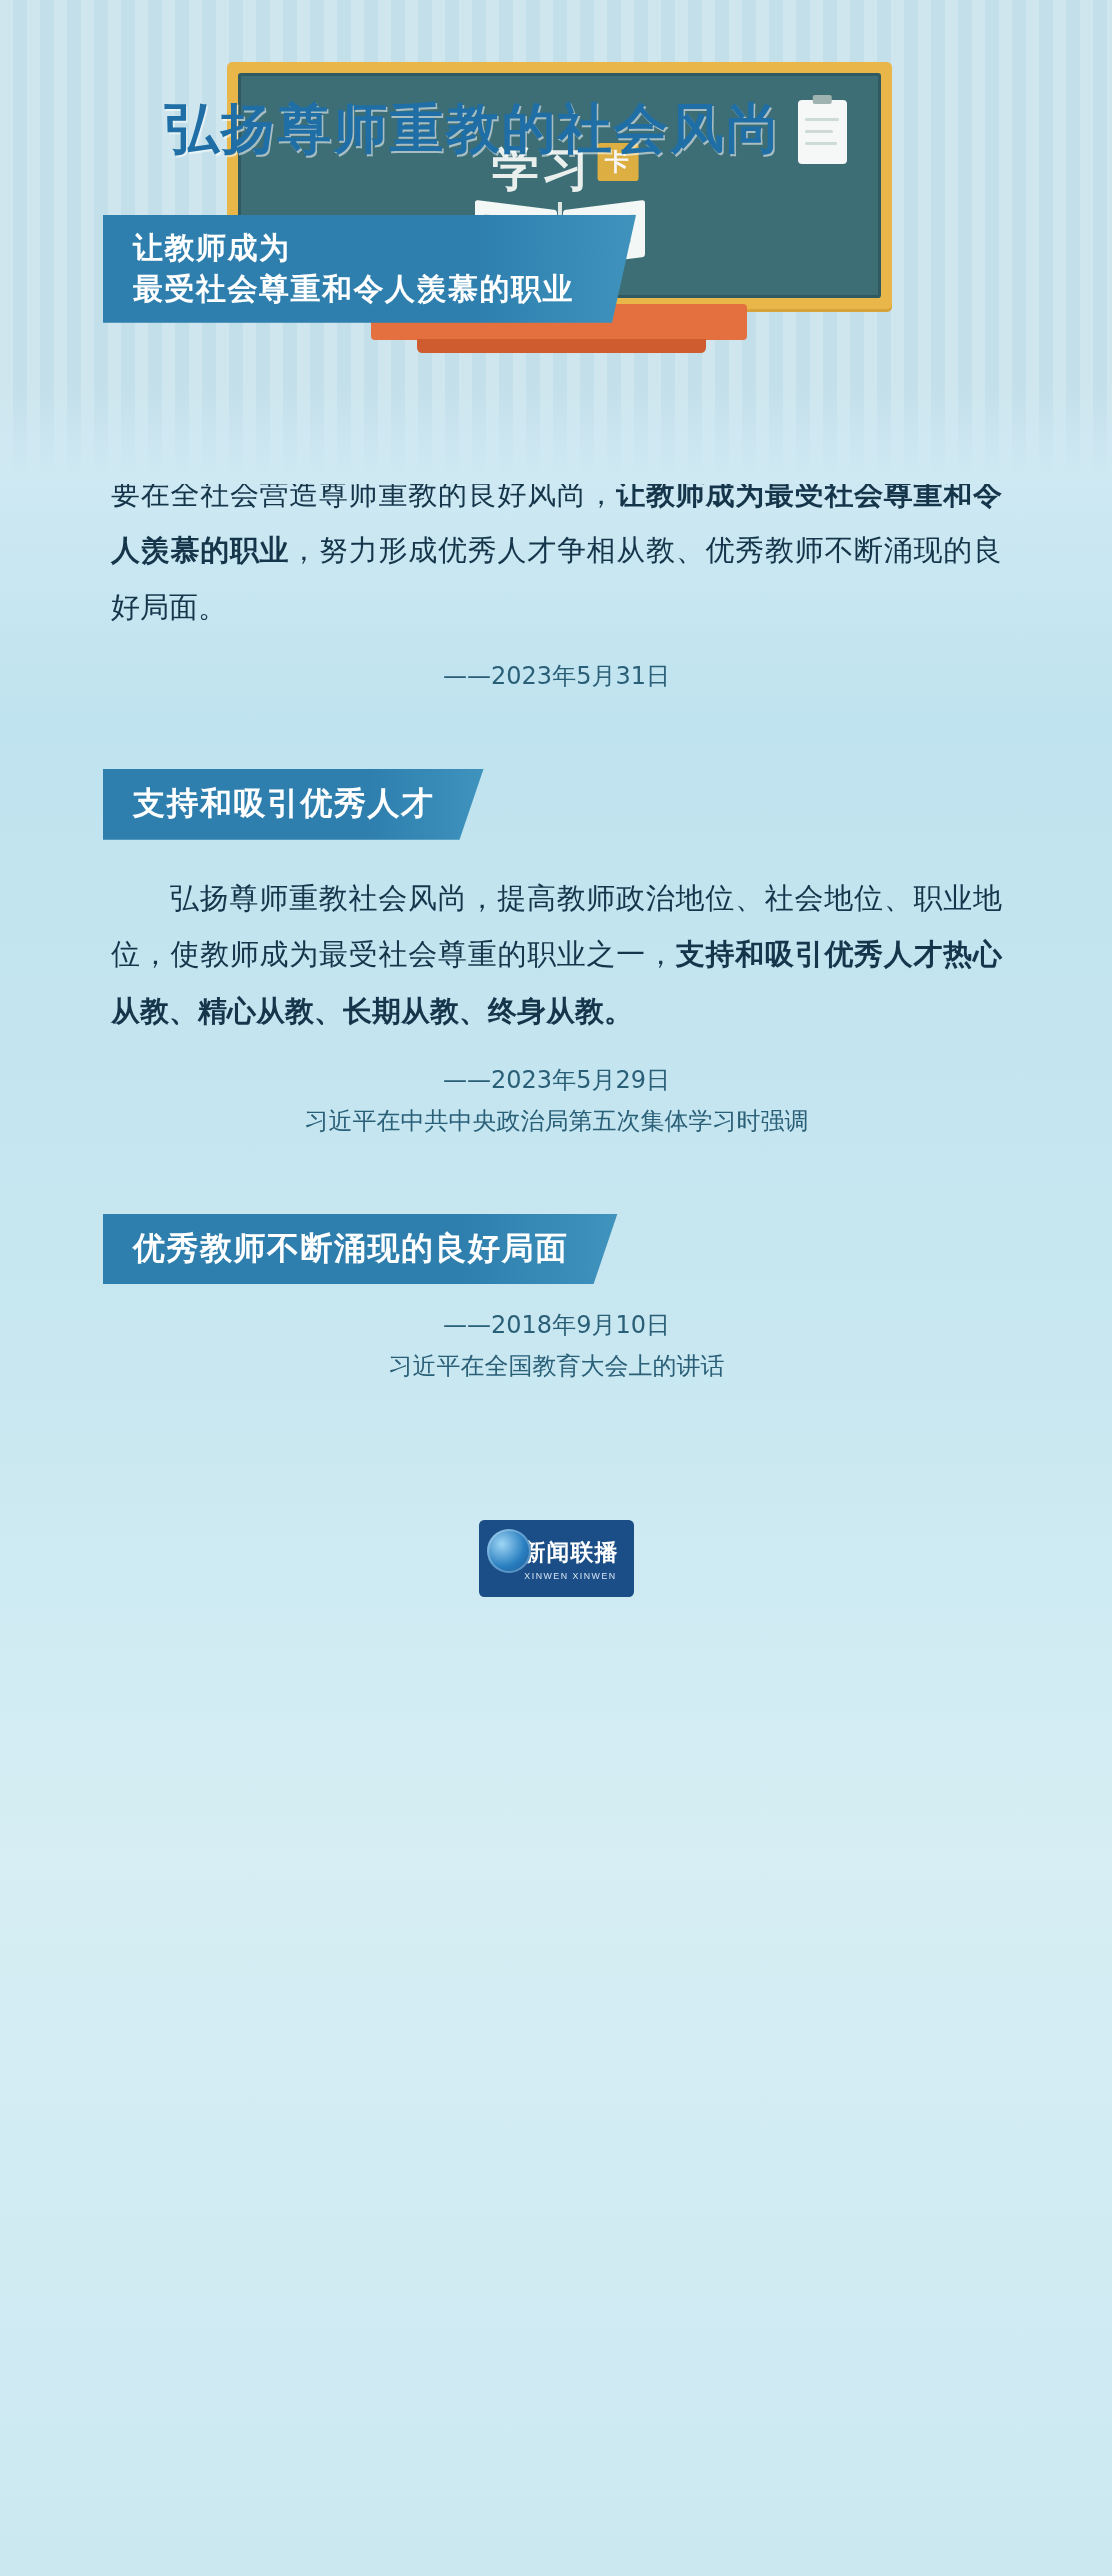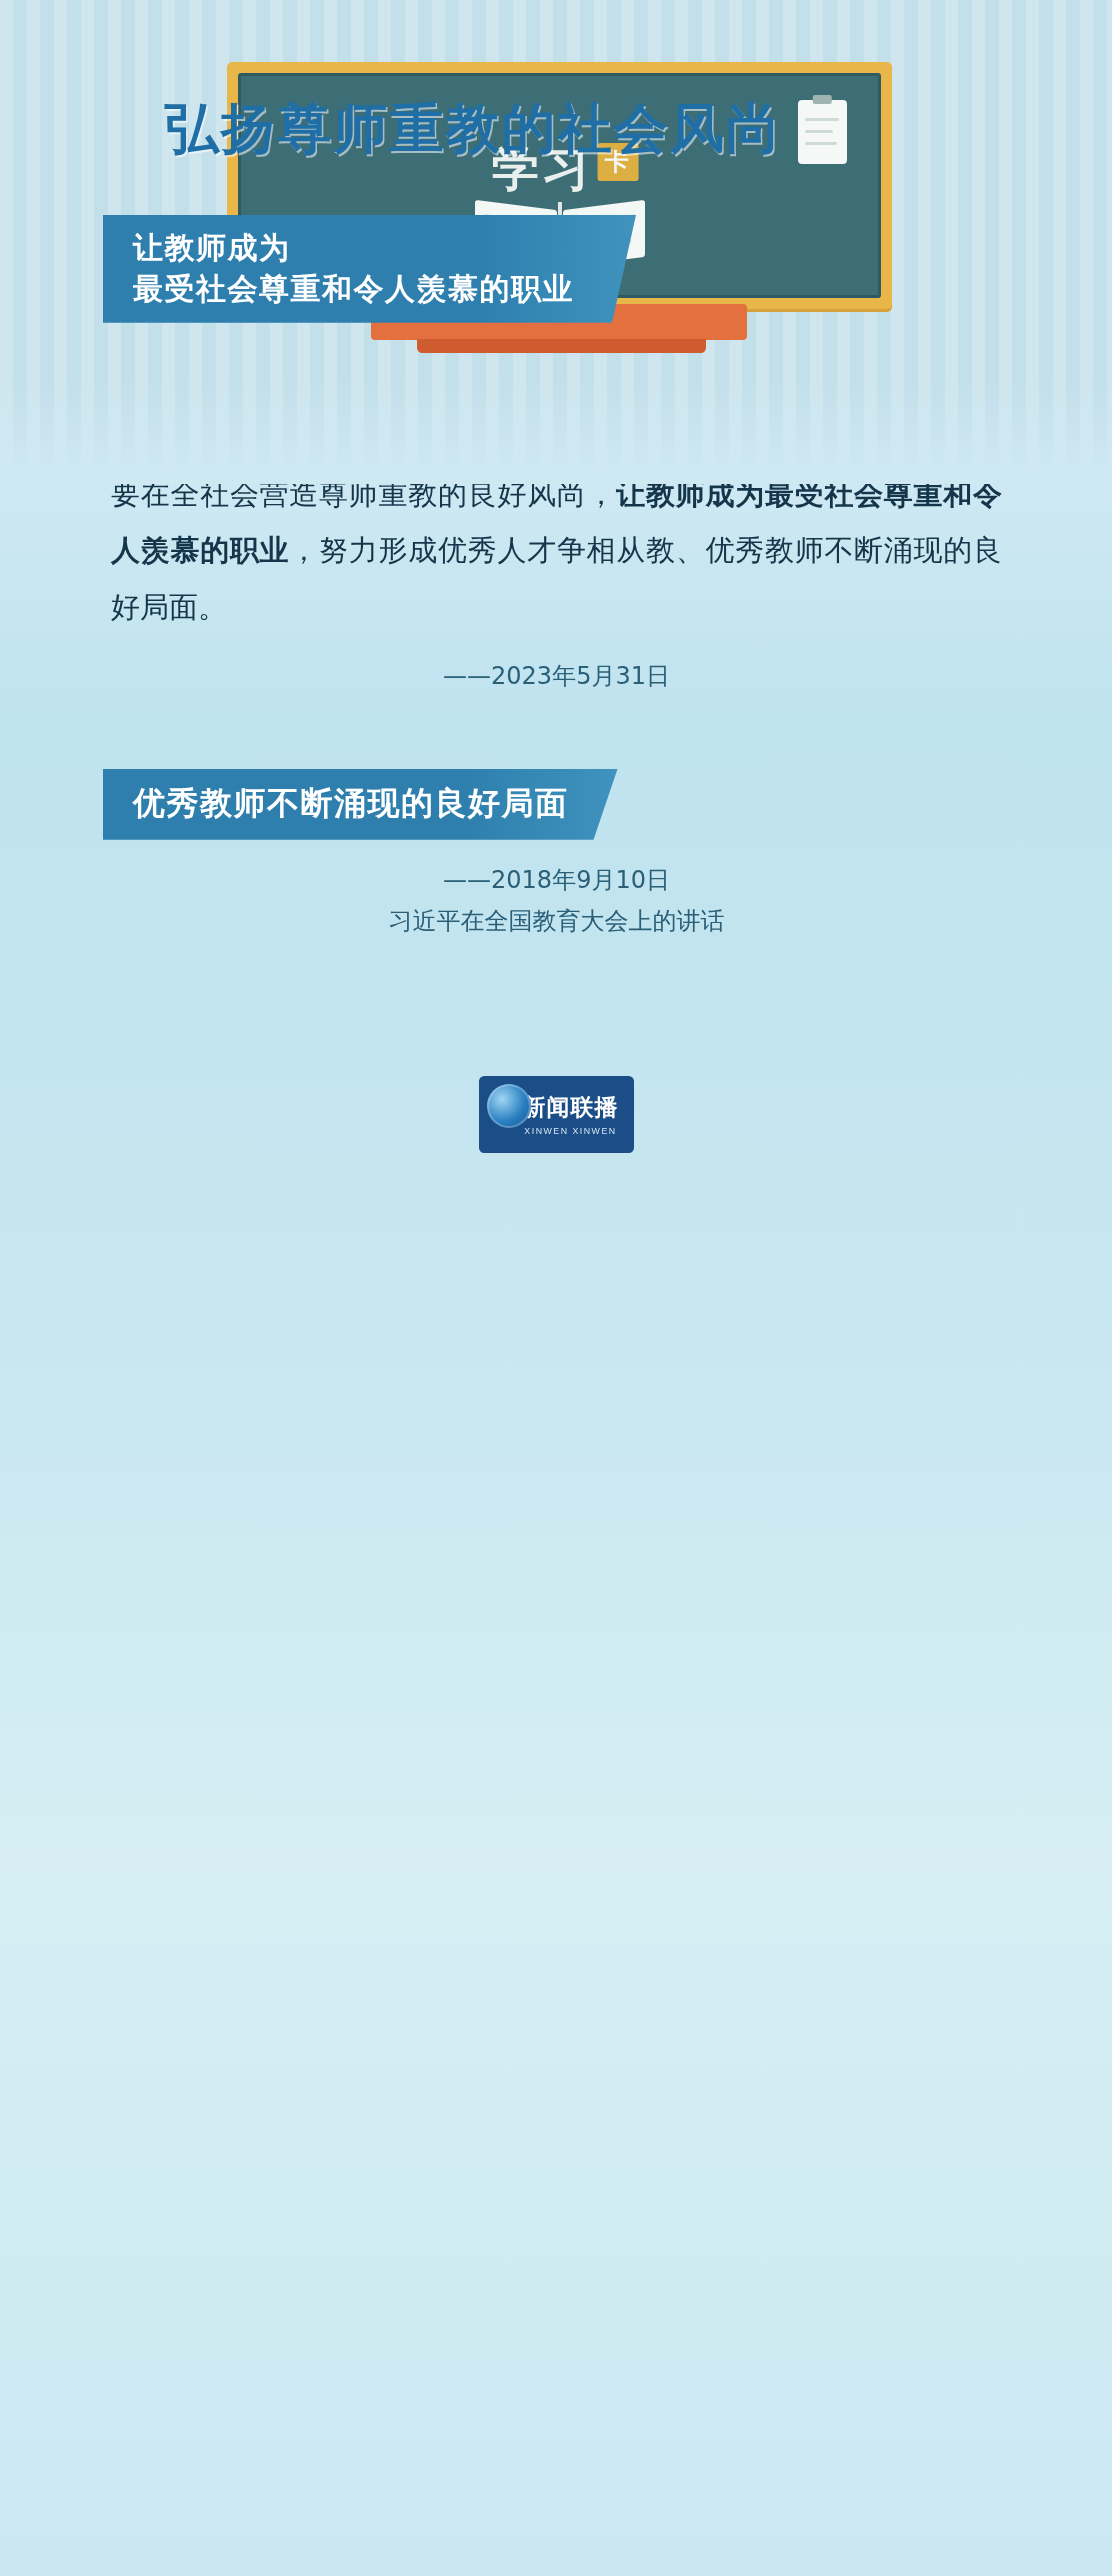--- a/index.html
+++ b/index.html
@@ -269,20 +269,32 @@
           <span>最受社会尊重和令人羡慕的职业</span>
         </span>
       </span>
     </div>
     <p class="para"><b>人才培养</b><span>，</span><b>关键在教师</b><span>。广大教师要牢记为党育人、为国育才的初心使命，以人民教育家为榜样，以德立身、以德立学、以德施教。要在全社会营造尊师重教的良好风尚，</span><b>让教师成为最受社会尊重和令人羡慕的职业</b><span>，努力形成优秀人才争相从教、优秀教师不断涌现的良好局面。</span></p>
     <div class="attrib">
       <span>——2023年5月31日</span>
     </div>
   </div>
 
+  <div class="block">
+    <div class="ribbon">
+      <span class="ribbon-wrap">
+        <span class="bar">支持和吸引优秀人才</span>
+      </span>
+    </div>
+    <p class="para"><span>弘扬尊师重教社会风尚，提高教师政治地位、社会地位、职业地位，使教师成为最受社会尊重的职业之一，</span><b>支持和吸引优秀人才热心从教、精心从教、长期从教、终身从教。</b></p>
+    <div class="attrib">
+      <span>——2023年5月29日</span>
+      <span class="line2">习近平在中共中央政治局第五次集体学习时强调</span>
+    </div>
+  </div>
 
   <div class="block">
     <div class="ribbon">
       <span class="ribbon-wrap">
         <span class="bar">优秀教师不断涌现的良好局面</span>
       </span>
     </div>
     <div class="attrib">
       <span>——2018年9月10日</span>
       <span class="line2">习近平在全国教育大会上的讲话</span>

